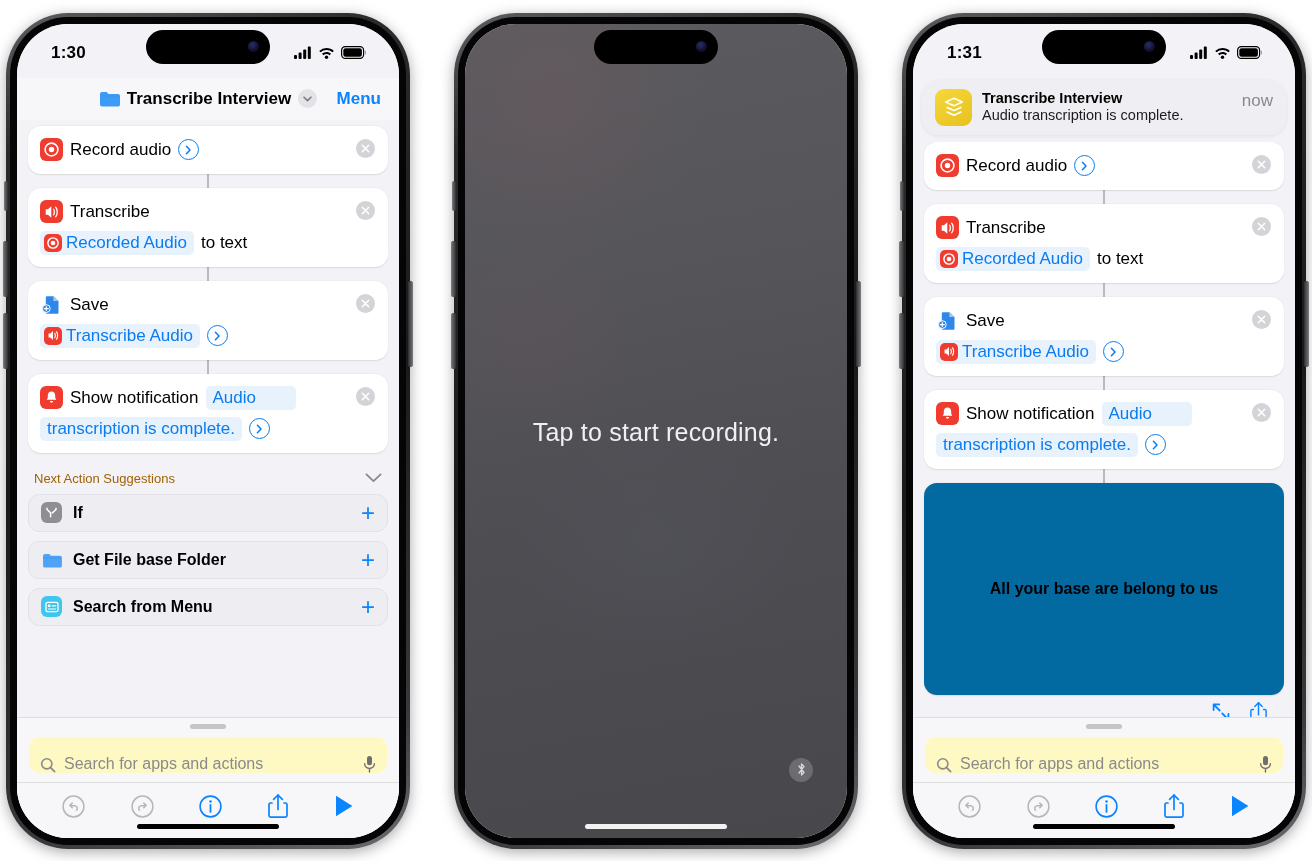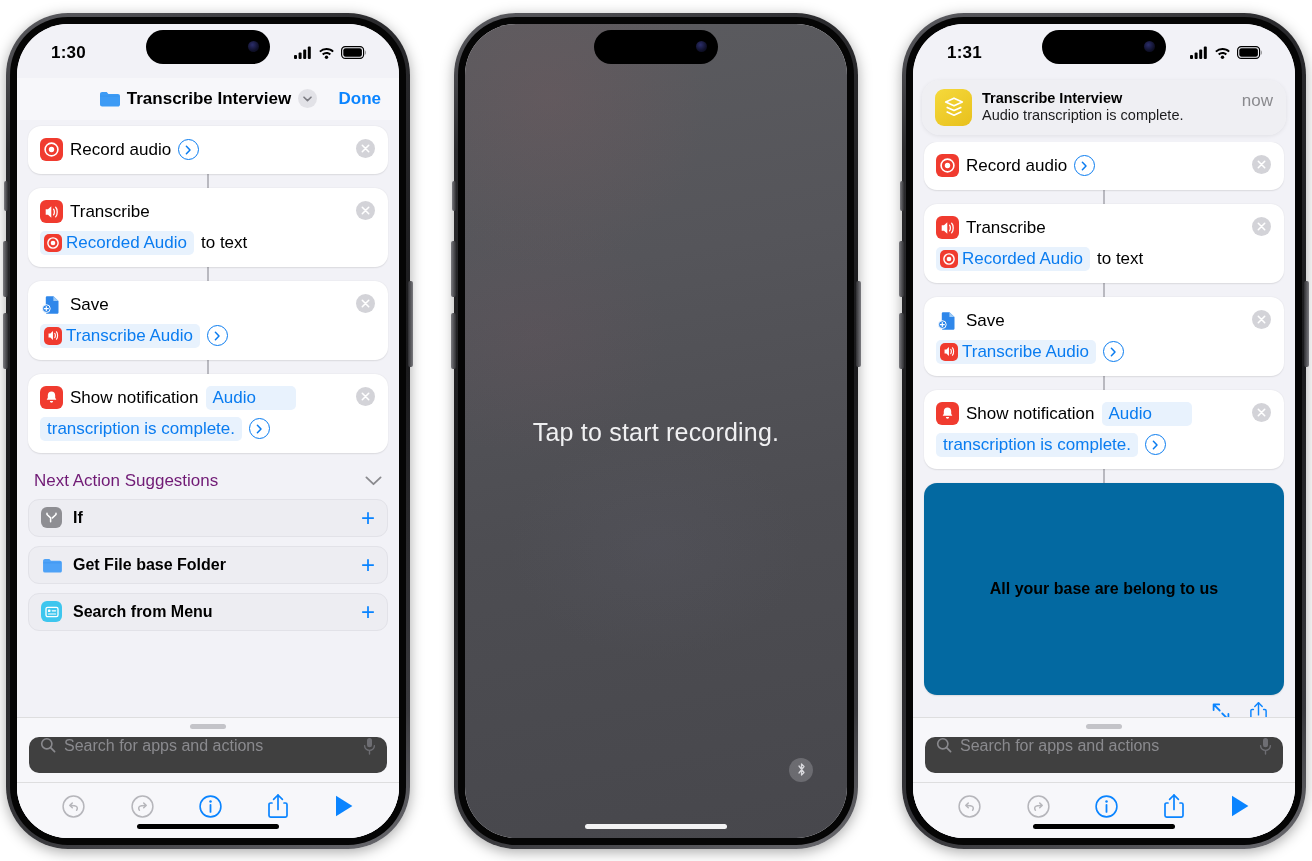--- a/index.html
+++ b/index.html
@@ -174,21 +174,21 @@
     width: 19px; height: 19px; border-radius: 50%;
     background: #d3d3d8;
     display: flex; align-items: center; justify-content: center;
   }
 
   
   .sugg-header {
     display: flex; align-items: center; justify-content: space-between;
     padding: 18px 6px 8px 6px;
   }
-  .sugg-title { font-size: 17px; color: #701a75; }
+  .sugg-title { font-size: 13px; color: #a16207; }
   .sugg-item {
     background: #ededf2;
     border: 1px solid #e2e2e8;
     border-radius: 11px;
     height: 38px;
     margin-bottom: 9px;
     display: flex; align-items: center;
     padding: 0 12px;
     gap: 11px;
   }
@@ -211,23 +211,23 @@
     padding-top: 6px;
   }
   .grabber {
     width: 36px; height: 5px; border-radius: 3px;
     background: #c4c4c9;
     margin: 0 auto 8px auto;
   }
   .search-bar {
     margin: 0 12px 9px 12px;
     height: 36px;
-    background: #404040;
+    background: #fef9c3;
     border-radius: 10px;
-    display: flex; align-items: flex-start;
+    display: flex; align-items: flex-end;
     gap: 8px;
     padding: 0 11px;
   }
   .search-ph { flex: 1 1 auto; font-size: 16px; color: #8a8a8e; }
   .toolbar {
     height: 56px;
     border-top: .5px solid #dededf;
     display: flex; align-items: center; justify-content: space-around;
     padding: 0 22px 8px 22px;
   }
@@ -363,21 +363,21 @@
                   <path d="M1 5.6h19v1.2H1z" fill="#2e8ae8" opacity=".35"></path>
                 </svg>
             </span>
             <span class="nav-name">Transcribe Interview</span>
             <span class="chevron-badge">
               <svg width="9" height="6" viewBox="0 0 9 6">
                   <path d="M1 1.2 4.5 4.6 8 1.2" fill="none" stroke="#7c7c82" stroke-width="1.6" stroke-linecap="round" stroke-linejoin="round"></path>
                 </svg>
             </span>
           </div>
-          <div class="nav-done">Done</div>
+          <div class="nav-done">Menu</div>
         </div>
 
         <div class="scroll-area">
 
           <div class="action-card">
             <div class="card-line">
               <span class="act-icon red">
                 <svg width="15" height="15" viewBox="0 0 15 15">
                     <circle cx="7.5" cy="7.5" r="6.4" fill="none" stroke="#fff" stroke-width="1.6"></circle>
                     <circle cx="7.5" cy="7.5" r="2.7" fill="#fff"></circle>

